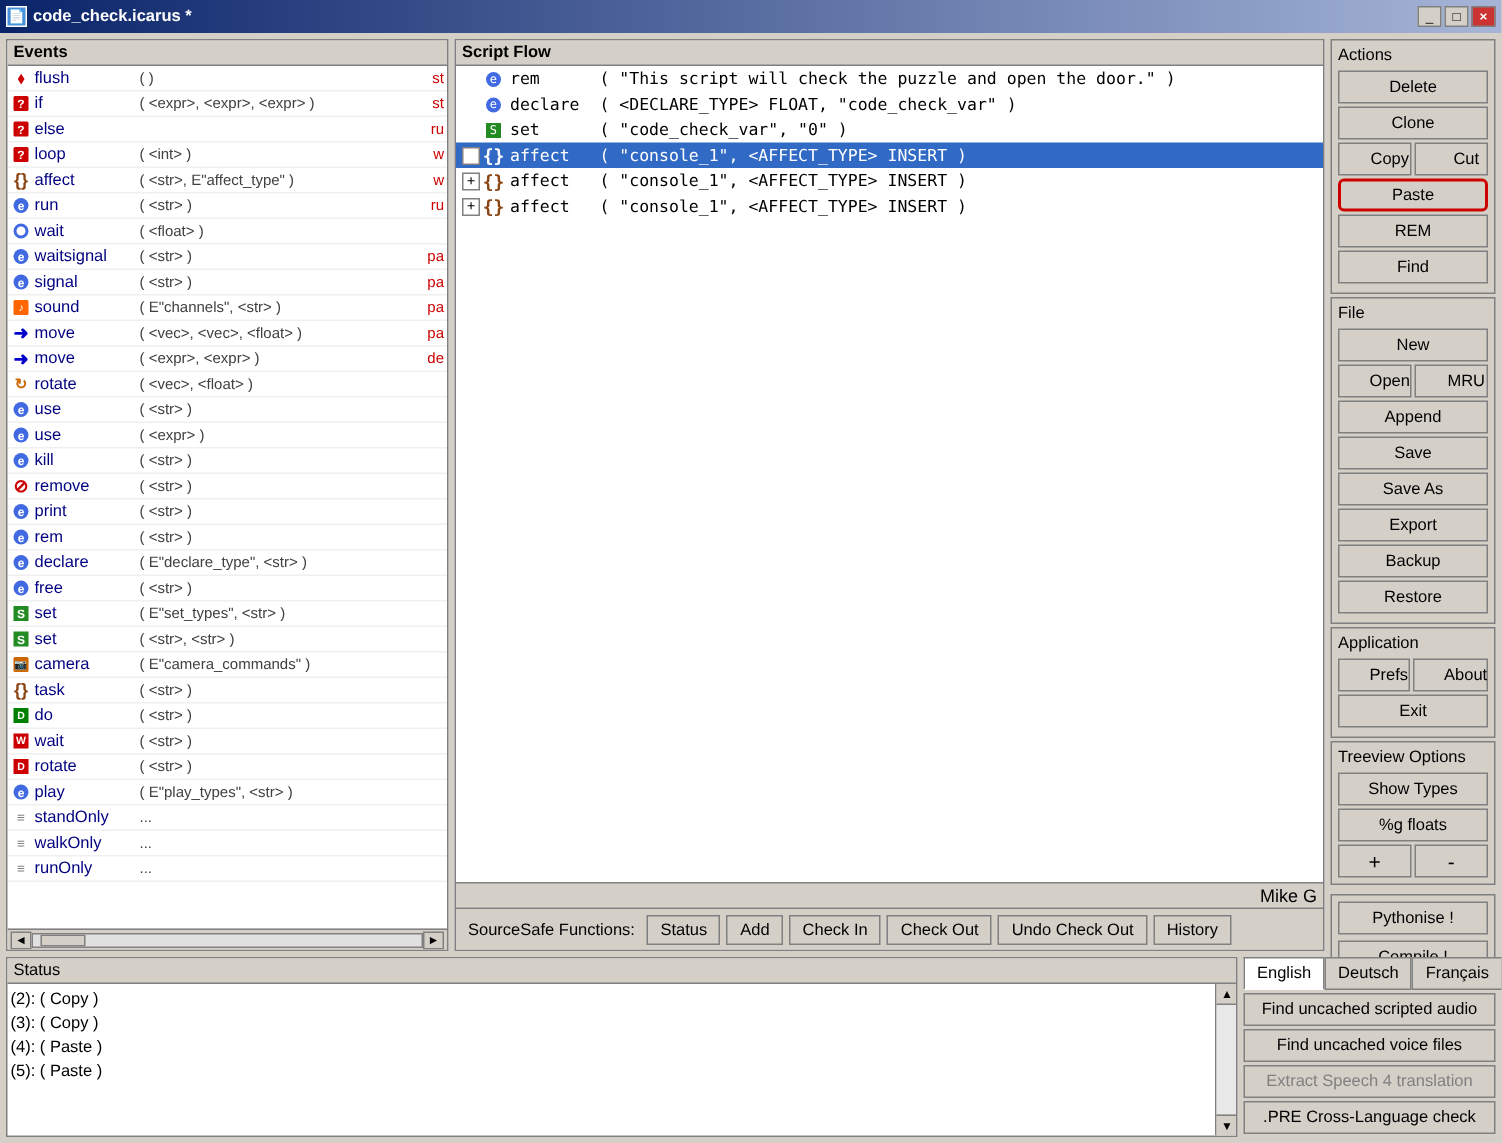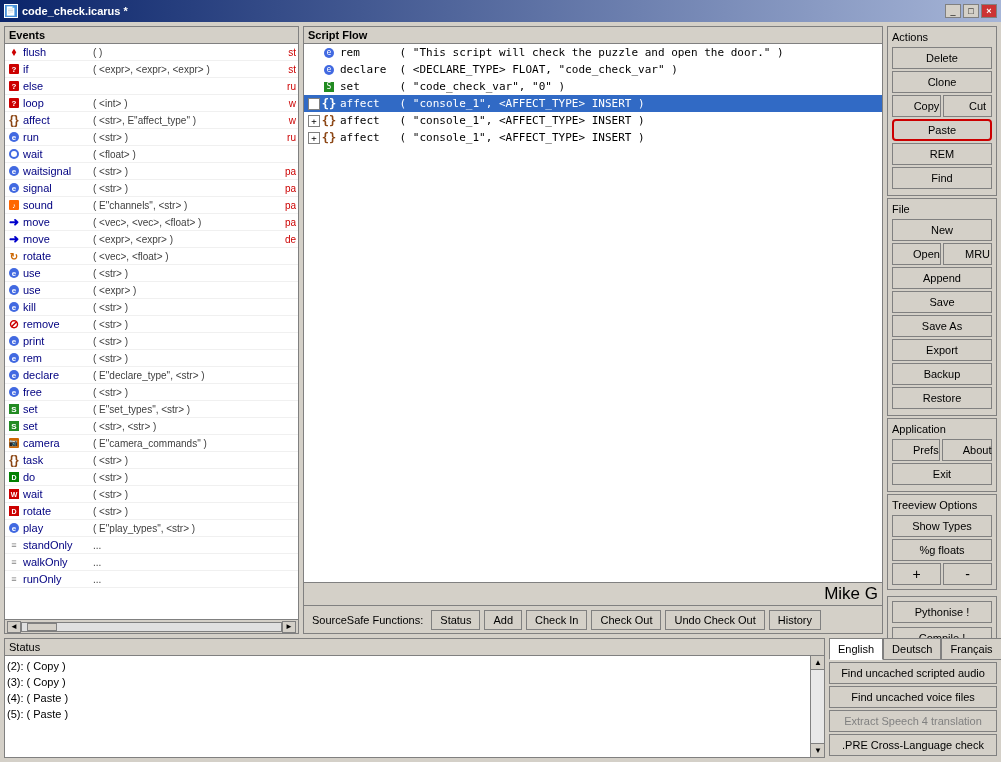--- a/index.html
+++ b/index.html
@@ -380,21 +380,21 @@
       color: #808080;
     }
 
     
     .user-bar {
       display: flex;
       justify-content: flex-end;
       background: #d4d0c8;
       border-top: 1px solid #808080;
       padding: 1px 4px;
-      font-size: 17px;
+      font-size: 12px;
     }
   </style>
 </head>
 <body>
 
 <div class="title-bar">
   <div class="title-bar-left">
     <div class="title-bar-icon">📄</div>
     <span style="font-size:11px; font-weight:bold;">code_check.icarus *</span>
   </div>

